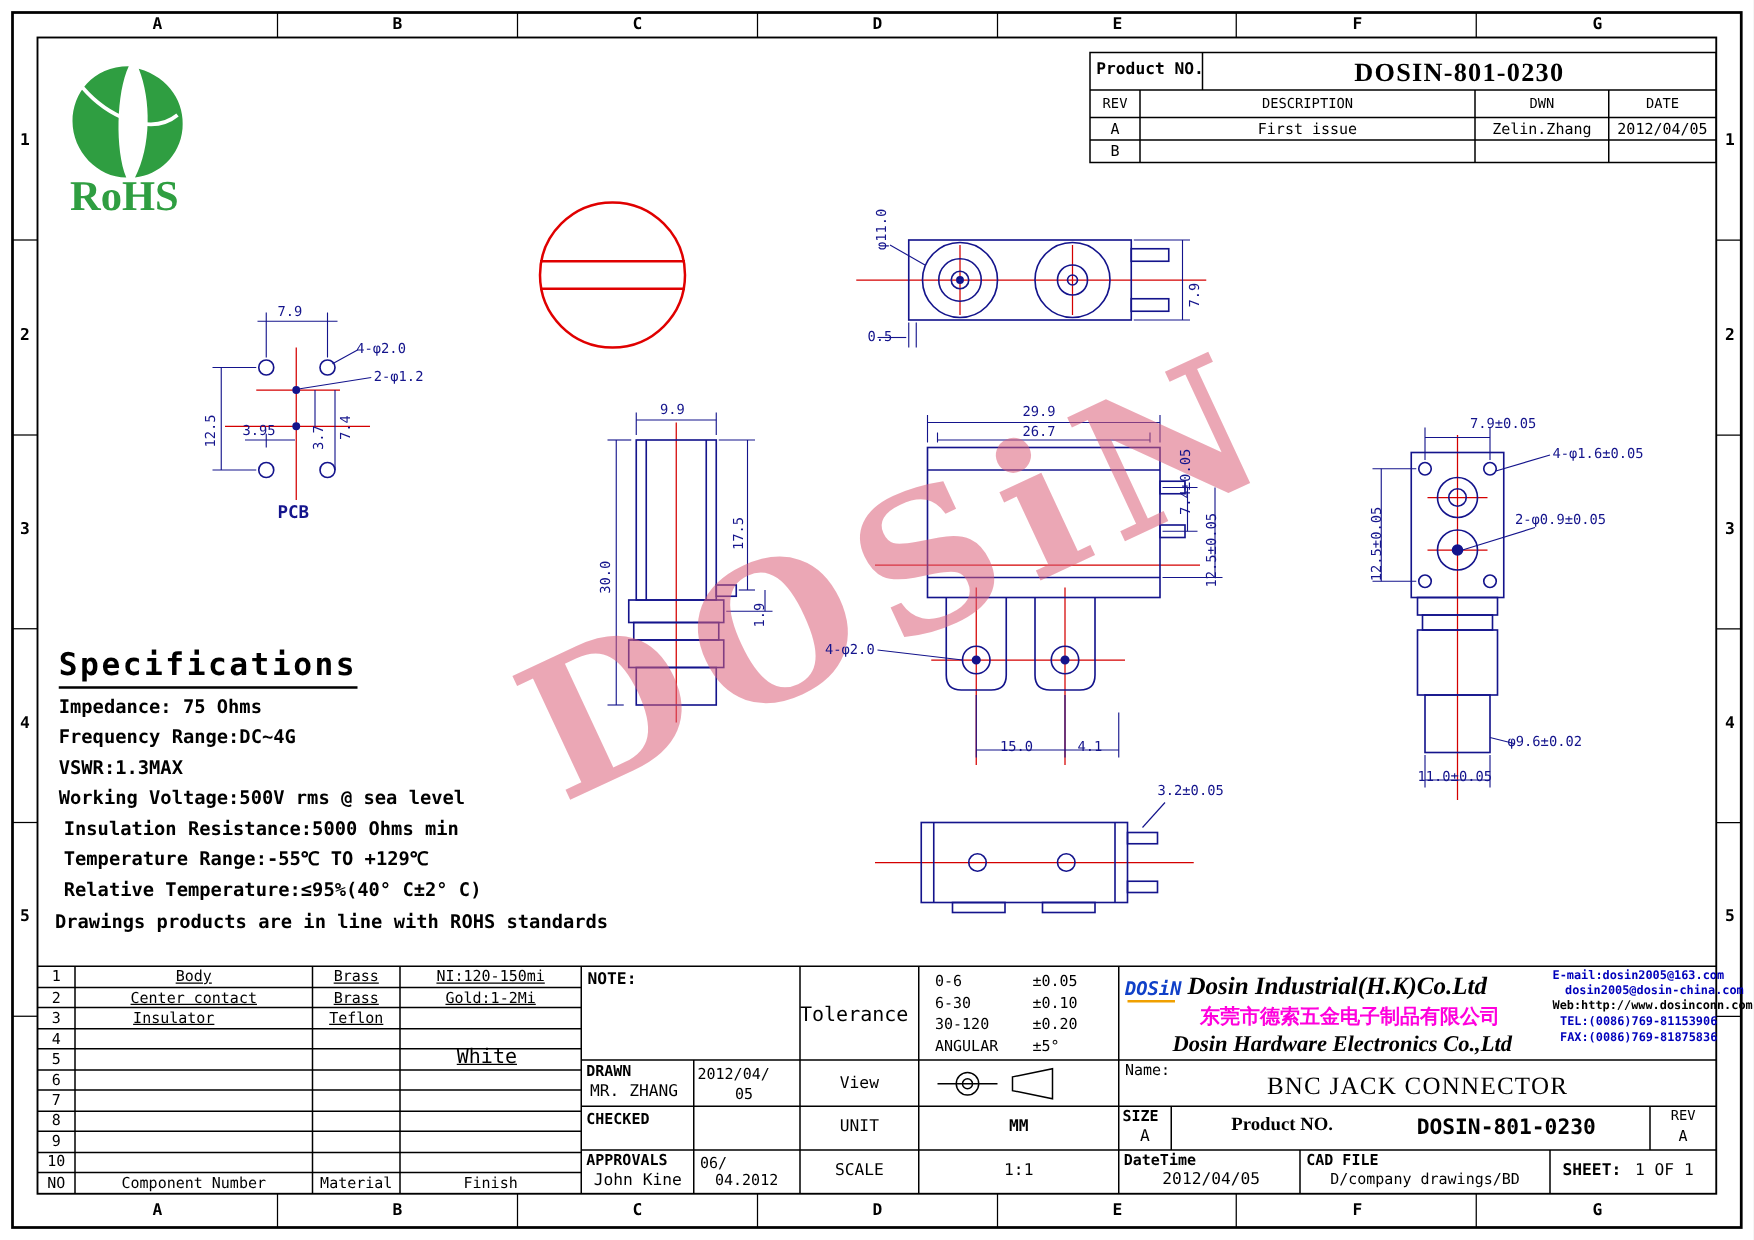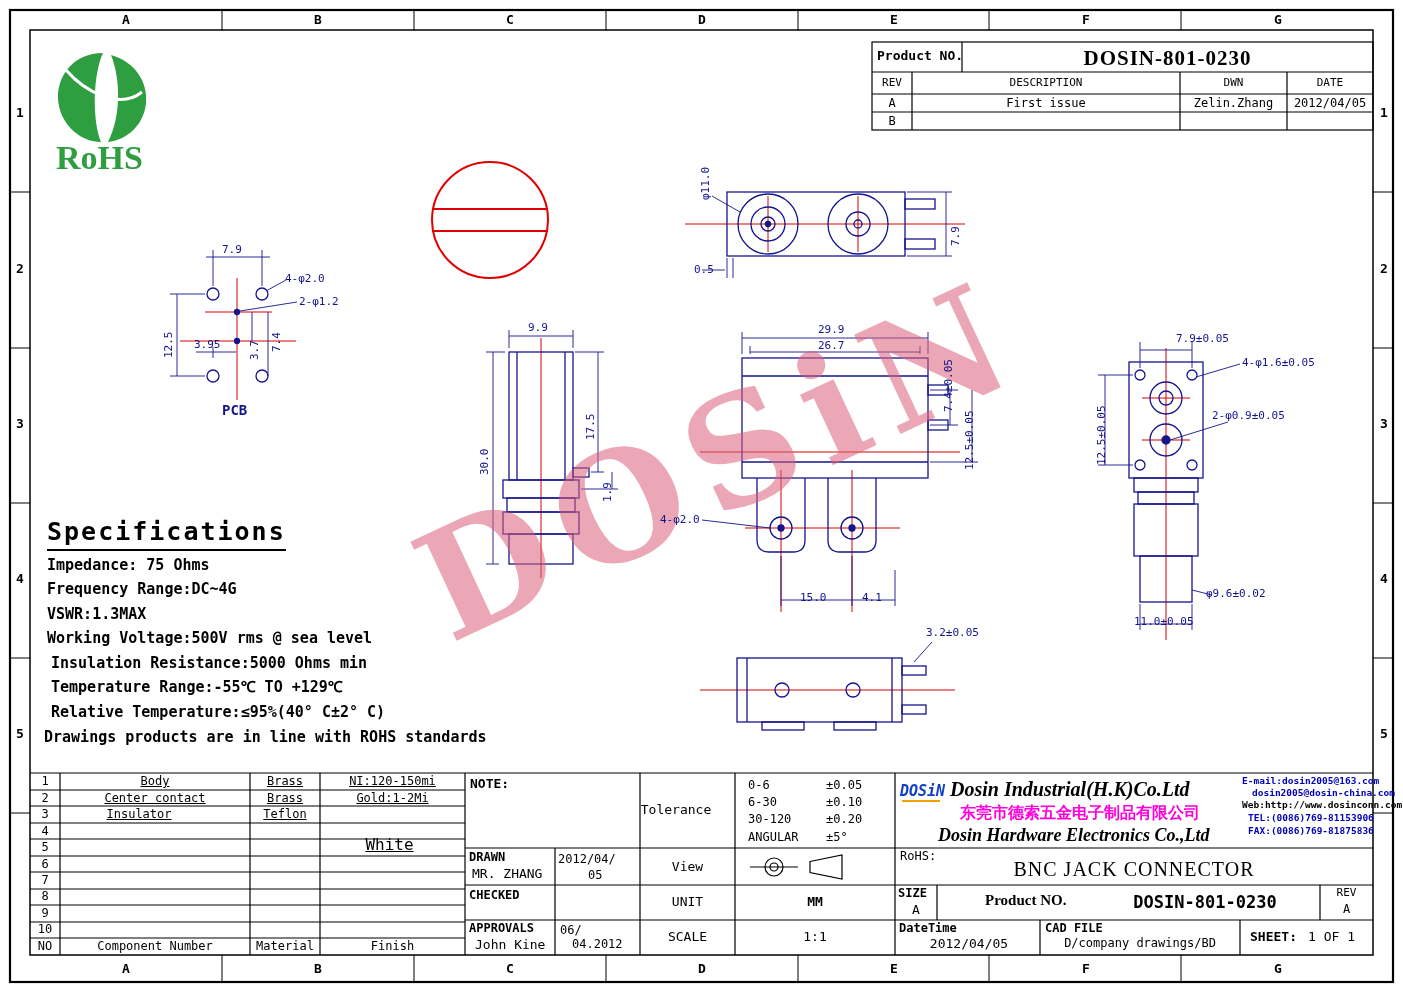--- a/index.html
+++ b/index.html
@@ -425,21 +425,21 @@
   <span class="t b" style="left:470px;top:777px;font-size:13px">NOTE:</span>
   <span class="t b" style="left:469px;top:851px;font-size:12px">DRAWN</span>
   <span class="t" style="left:472px;top:867px;font-size:13px">MR. ZHANG</span>
   <span class="t" style="left:558px;top:853px;font-size:12px">2012/04/</span>
   <span class="t" style="left:588px;top:869px;font-size:12px">05</span>
   <span class="t b" style="left:469px;top:889px;font-size:12px">CHECKED</span>
   <span class="t b" style="left:469px;top:922px;font-size:12px">APPROVALS</span>
   <span class="t" style="left:475px;top:938px;font-size:13px">John Kine</span>
   <span class="t" style="left:560px;top:924px;font-size:12px">06/</span>
   <span class="t" style="left:572px;top:938px;font-size:12px">04.2012</span>
-  <span class="t c" style="left:640px;width:72px;top:803px;font-size:13px">Tolerance</span>
+  <span class="t c" style="left:640px;width:72px;top:803px;font-size:16px">Tolerance</span>
   <span class="t" style="left:748px;top:779px;font-size:12px">0-6</span>
   <span class="t" style="left:826px;top:779px;font-size:12px">±0.05</span>
   <span class="t" style="left:748px;top:796px;font-size:12px">6-30</span>
   <span class="t" style="left:826px;top:796px;font-size:12px">±0.10</span>
   <span class="t" style="left:748px;top:813px;font-size:12px">30-120</span>
   <span class="t" style="left:826px;top:813px;font-size:12px">±0.20</span>
   <span class="t" style="left:748px;top:831px;font-size:12px">ANGULAR</span>
   <span class="t" style="left:826px;top:831px;font-size:12px">±5°</span>
   <span class="t c" style="left:640px;width:95px;top:860px;font-size:13px">View</span>
   <span class="t c" style="left:640px;width:95px;top:895px;font-size:13px">UNIT</span>
@@ -450,21 +450,21 @@
   <span class="t b ital" style="left:900px;top:783px;font-size:15px;color:#1040c8">DOSiN</span>
   <div class="t" style="left:902px;top:800px;width:38px;height:2px;background:#f0a000"></div>
   <span class="t b ital serif" style="left:950px;top:778px;font-size:20px">Dosin Industrial(H.K)Co.Ltd</span>
   <span class="t b mag c" style="left:925px;width:310px;top:804px;font-size:16px">东莞市德索五金电子制品有限公司</span>
   <span class="t b ital serif" style="left:938px;top:825px;font-size:18px">Dosin Hardware Electronics Co.,Ltd</span>
   <span class="t b blue" style="left:1242px;top:776px;font-size:9.5px">E-mail:dosin2005@163.com</span>
   <span class="t b blue" style="left:1252px;top:788px;font-size:9.5px">dosin2005@dosin-china.com</span>
   <span class="t b" style="left:1242px;top:800px;font-size:9.5px">Web:http://www.dosinconn.com</span>
   <span class="t b blue" style="left:1248px;top:813px;font-size:9.5px">TEL:(0086)769-81153906</span>
   <span class="t b blue" style="left:1248px;top:826px;font-size:9.5px">FAX:(0086)769-81875836</span>
-  <span class="t" style="left:900px;top:850px;font-size:12px">RoHS:</span>
+  <span class="t" style="left:900px;top:850px;font-size:12px">Name:</span>
   <span class="t c serif" style="left:895px;width:478px;top:858px;font-size:20px;letter-spacing:1px">BNC JACK CONNECTOR</span>
   <span class="t b" style="left:898px;top:887px;font-size:12px">SIZE</span>
   <span class="t c" style="left:895px;width:42px;top:903px;font-size:13px">A</span>
   <span class="t b serif" style="left:985px;top:892px;font-size:15px">Product NO.</span>
   <span class="t b c" style="left:1090px;width:230px;top:893px;font-size:17px">DOSIN-801-0230</span>
   <span class="t c" style="left:1320px;width:53px;top:887px;font-size:11px">REV</span>
   <span class="t c" style="left:1320px;width:53px;top:903px;font-size:12px">A</span>
   <span class="t b" style="left:899px;top:922px;font-size:12px">DateTime</span>
   <span class="t c" style="left:899px;width:140px;top:937px;font-size:13px">2012/04/05</span>
   <span class="t b" style="left:1045px;top:922px;font-size:12px">CAD FILE</span>

